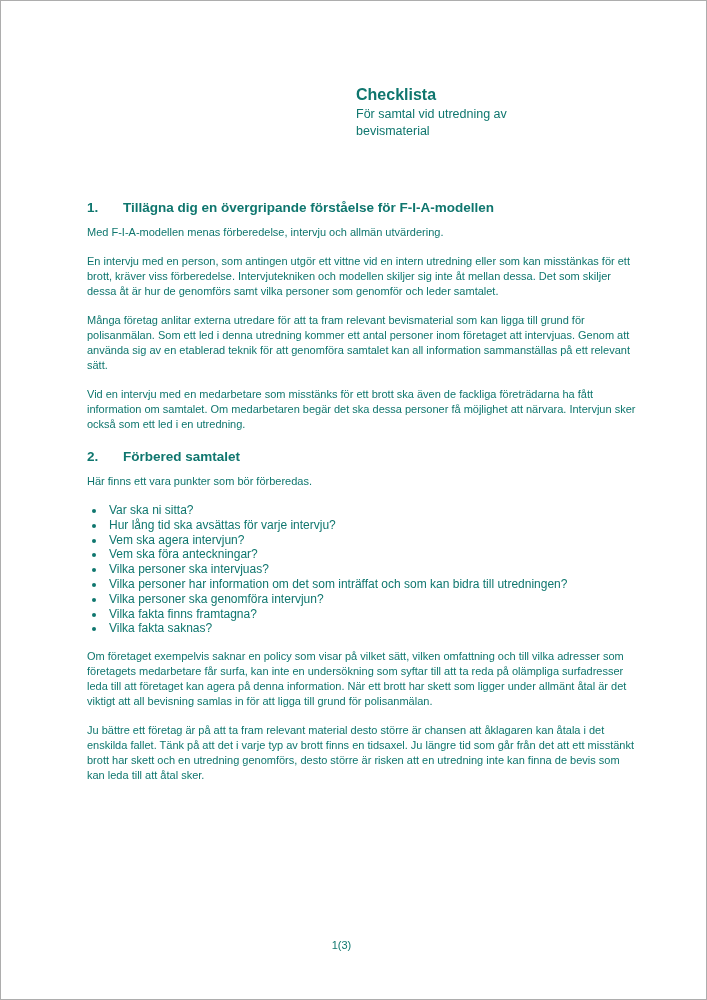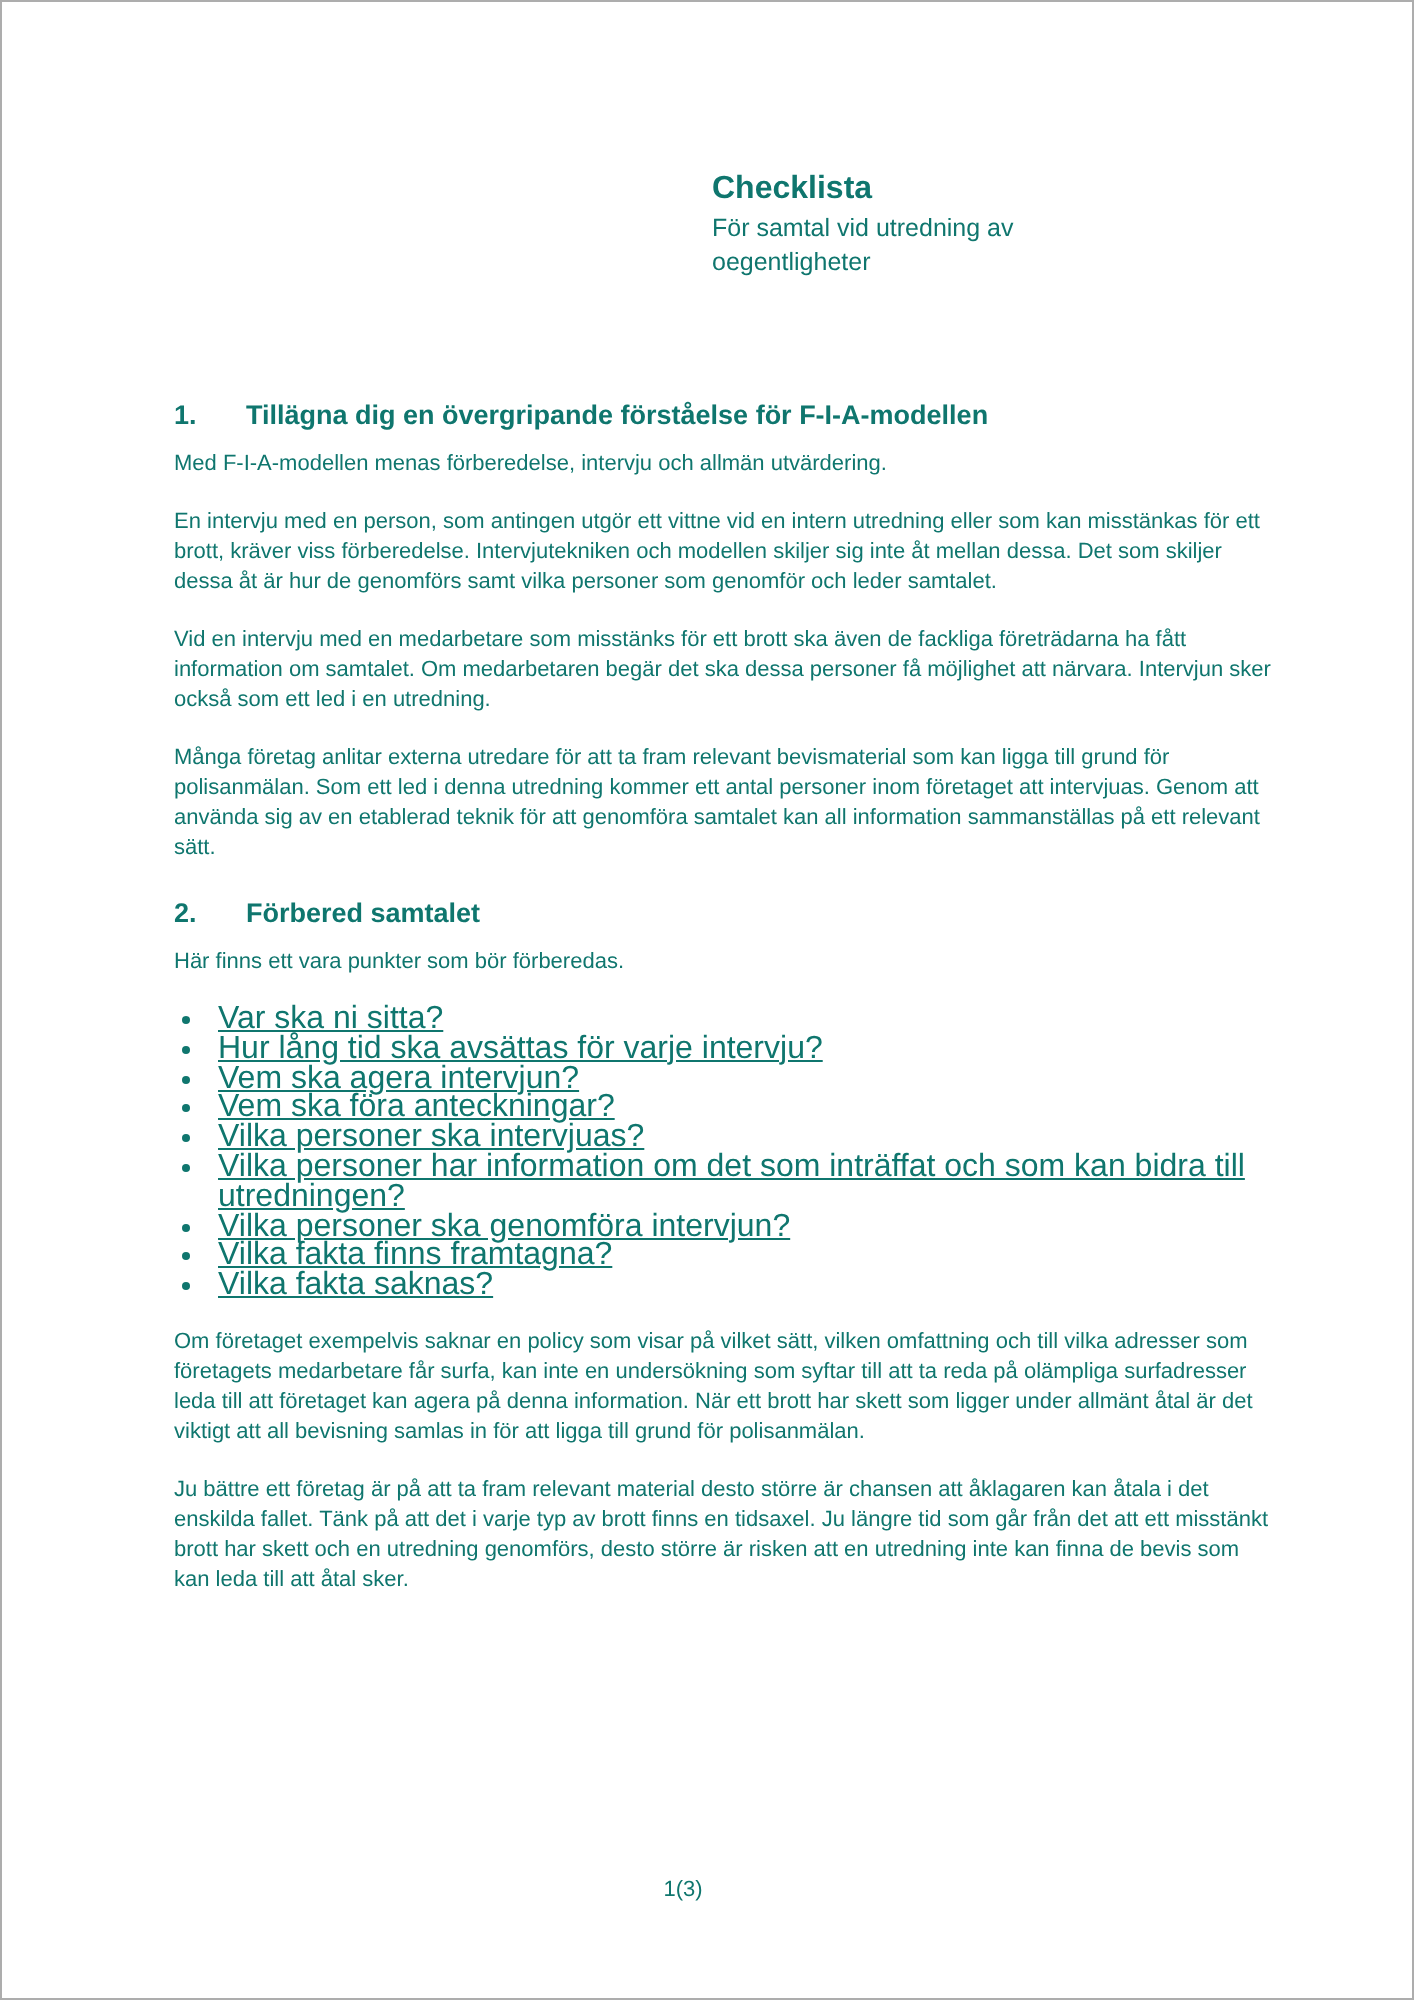--- a/index.html
+++ b/index.html
@@ -48,57 +48,56 @@
   .sec-heading .hnum { width: 36px; flex: 0 0 36px; }
   .sec2-gap { margin-top: 16px; }
   .content p {
     font-size: 11px;
     line-height: 15px;
     margin: 0 0 14px 0;
   }
   ul.checklist {
     margin: 0 0 13px 0;
     padding: 0 0 0 19px;
-    font-size: 16px;
+    font-size: 12px;
     line-height: 14.8px;
-    text-decoration: underline;
   }
   ul.checklist li { padding-left: 3px; }
   .footer {
     position: absolute;
     left: 0;
     top: 938px;
     width: 100%;
     text-align: center;
     font-size: 11px;
     transform: translateX(-12px);
   }
 </style>
 </head>
 <body>
 
 <div class="page">
 
   <div class="titleblock">
     <div class="doc-title">Checklista</div>
     <div class="doc-subtitle">För samtal vid utredning av</div>
-    <div class="doc-subtitle">oegentligheter</div>
+    <div class="doc-subtitle">bevismaterial</div>
   </div>
 
   <div class="content">
 
     <section>
       <div class="sec-heading">
         <span class="hnum">1.</span>
         <span class="htxt">Tillägna dig en övergripande förståelse för F-I-A-modellen</span>
       </div>
       <p>Med F-I-A-modellen menas förberedelse, intervju och allmän utvärdering.</p>
       <p>En intervju med en person, som antingen utgör ett vittne vid en intern utredning eller som kan misstänkas för ett brott, kräver viss förberedelse. Intervjutekniken och modellen skiljer sig inte åt mellan dessa. Det som skiljer dessa åt är hur de genomförs samt vilka personer som genomför och leder samtalet.</p>
+      <p>Många företag anlitar externa utredare för att ta fram relevant bevismaterial som kan ligga till grund för polisanmälan. Som ett led i denna utredning kommer ett antal personer inom företaget att intervjuas. Genom att använda sig av en etablerad teknik för att genomföra samtalet kan all information sammanställas på ett relevant sätt.</p>
       <p>Vid en intervju med en medarbetare som misstänks för ett brott ska även de fackliga företrädarna ha fått information om samtalet. Om medarbetaren begär det ska dessa personer få möjlighet att närvara. Intervjun sker också som ett led i en utredning.</p>
-      <p>Många företag anlitar externa utredare för att ta fram relevant bevismaterial som kan ligga till grund för polisanmälan. Som ett led i denna utredning kommer ett antal personer inom företaget att intervjuas. Genom att använda sig av en etablerad teknik för att genomföra samtalet kan all information sammanställas på ett relevant sätt.</p>
     </section>
 
     <section>
       <div class="sec-heading sec2-gap">
         <span class="hnum">2.</span>
         <span class="htxt">Förbered samtalet</span>
       </div>
       <p>Här finns ett vara punkter som bör förberedas.</p>
       <ul class="checklist">
         <li>Var ska ni sitta?</li>

